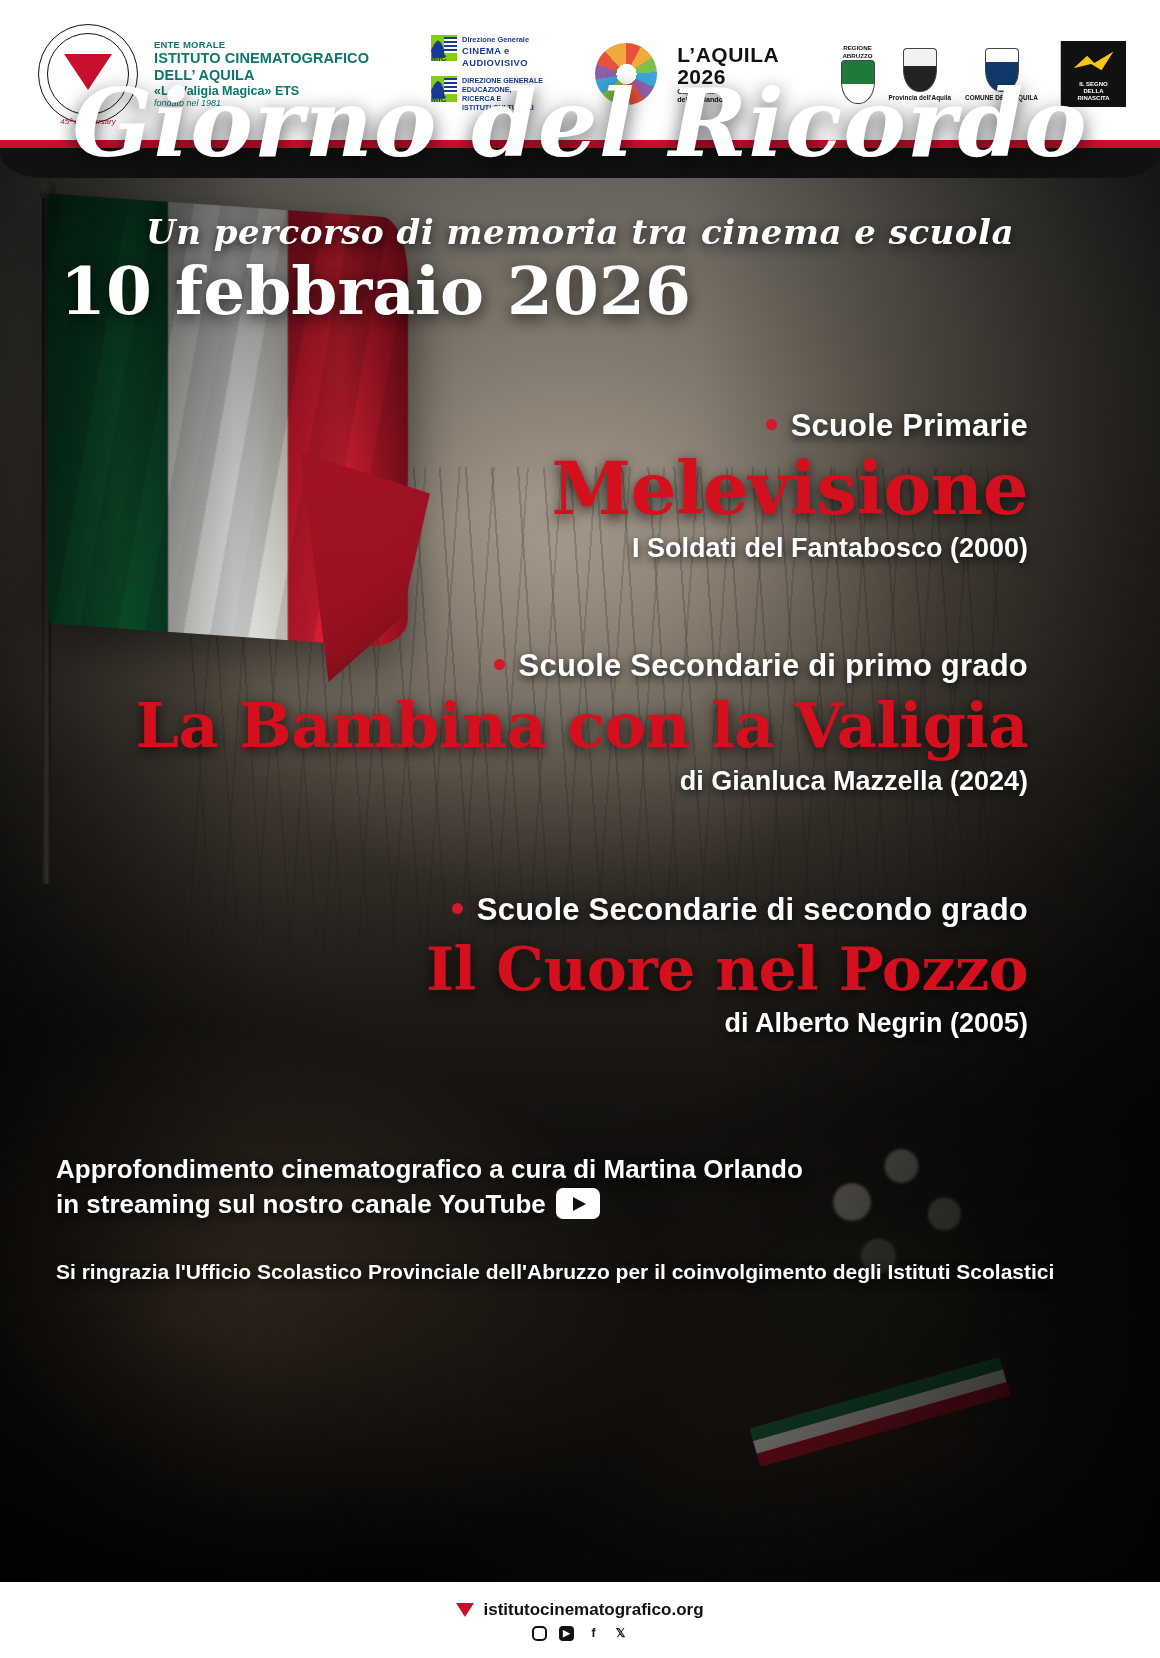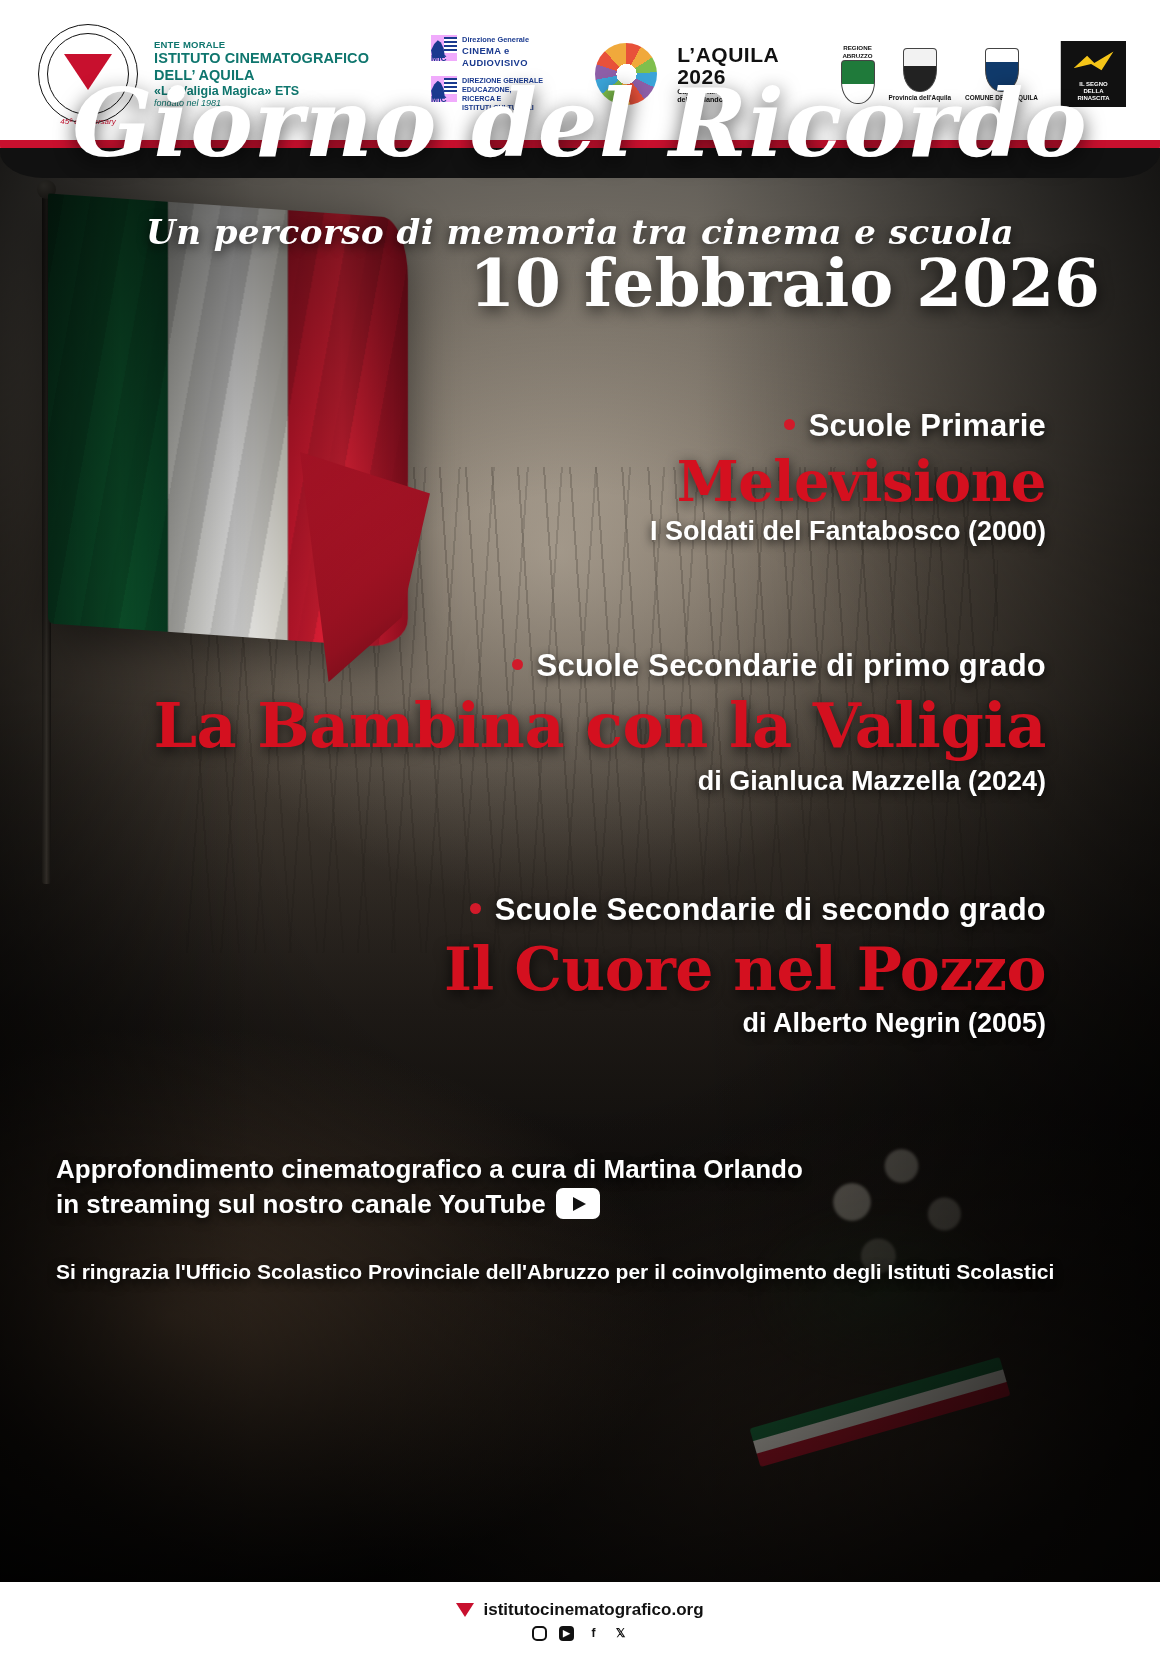--- a/index.html
+++ b/index.html
@@ -76,21 +76,21 @@
     margin-left: 62px;
     display: flex;
     flex-direction: column;
     gap: 7px;
   }
   .mic-row { display: flex; align-items: flex-start; gap: 5px; }
   .mic-mark {
     width: 26px; height: 26px;
     flex: 0 0 26px;
     position: relative;
-    background: #f0abfc;
+    background: #84cc16;
   }
   .mic-mark .stripes {
     position: absolute; right: 0; top: 2px;
     width: 13px; height: 16px;
     background: repeating-linear-gradient(to bottom,#1a3a8f 0 2px,#ffffff 2px 4px);
   }
   .mic-mark .silh {
     position: absolute; left: 0; bottom: 3px;
     width: 14px; height: 18px;
     background: #1a3a8f;
@@ -310,33 +310,33 @@
     font-family: "DejaVu Serif", serif;
     font-style: italic;
     font-weight: bold;
     font-size: 34px;
     letter-spacing: .5px;
     text-shadow: 0 3px 12px rgba(0,0,0,.7);
     margin-top: 20px;
   }
   .title-date {
     position: absolute;
-    left: 60px; top: 244px;
+    left: 60px; top: 252px;
     width: 1040px;
-    text-align: right;
+    text-align: left;
     font-family: "DejaVu Serif", serif;
     font-weight: bold;
     font-size: 66px;
     letter-spacing: 0px;
     text-shadow: 0 4px 16px rgba(0,0,0,.7);
   }
 
   .block {
     position: absolute;
-    right: 114px;
+    right: 132px;
     width: 1000px;
     text-align: right;
   }
   .block .cat {
     font-size: 31px;
     font-weight: bold;
     letter-spacing: .2px;
     text-shadow: 0 3px 10px rgba(0,0,0,.8);
     white-space: nowrap;
   }
@@ -357,21 +357,21 @@
     text-shadow: 0 4px 14px rgba(0,0,0,.75);
     line-height: 1.04;
   }
   .block .cred {
     font-size: 27px;
     font-weight: bold;
     text-shadow: 0 3px 10px rgba(0,0,0,.8);
   }
 
   #b1 { top: 408px; }
-  #b1 .film { font-size: 56px; margin: 8px 0 4px; }
+  #b1 .film { font-size: 72px; margin: 8px 0 4px; }
   #b1 .cred { margin-top: 6px; }
 
   #b2 { top: 648px; }
   #b2 .film { font-size: 62px; margin: 10px 0 2px; }
   #b2 .cred { margin-top: 8px; }
 
   #b3 { top: 892px; }
   #b3 .film { font-size: 60px; margin: 10px 0 2px; }
   #b3 .cred { margin-top: 8px; }
 

